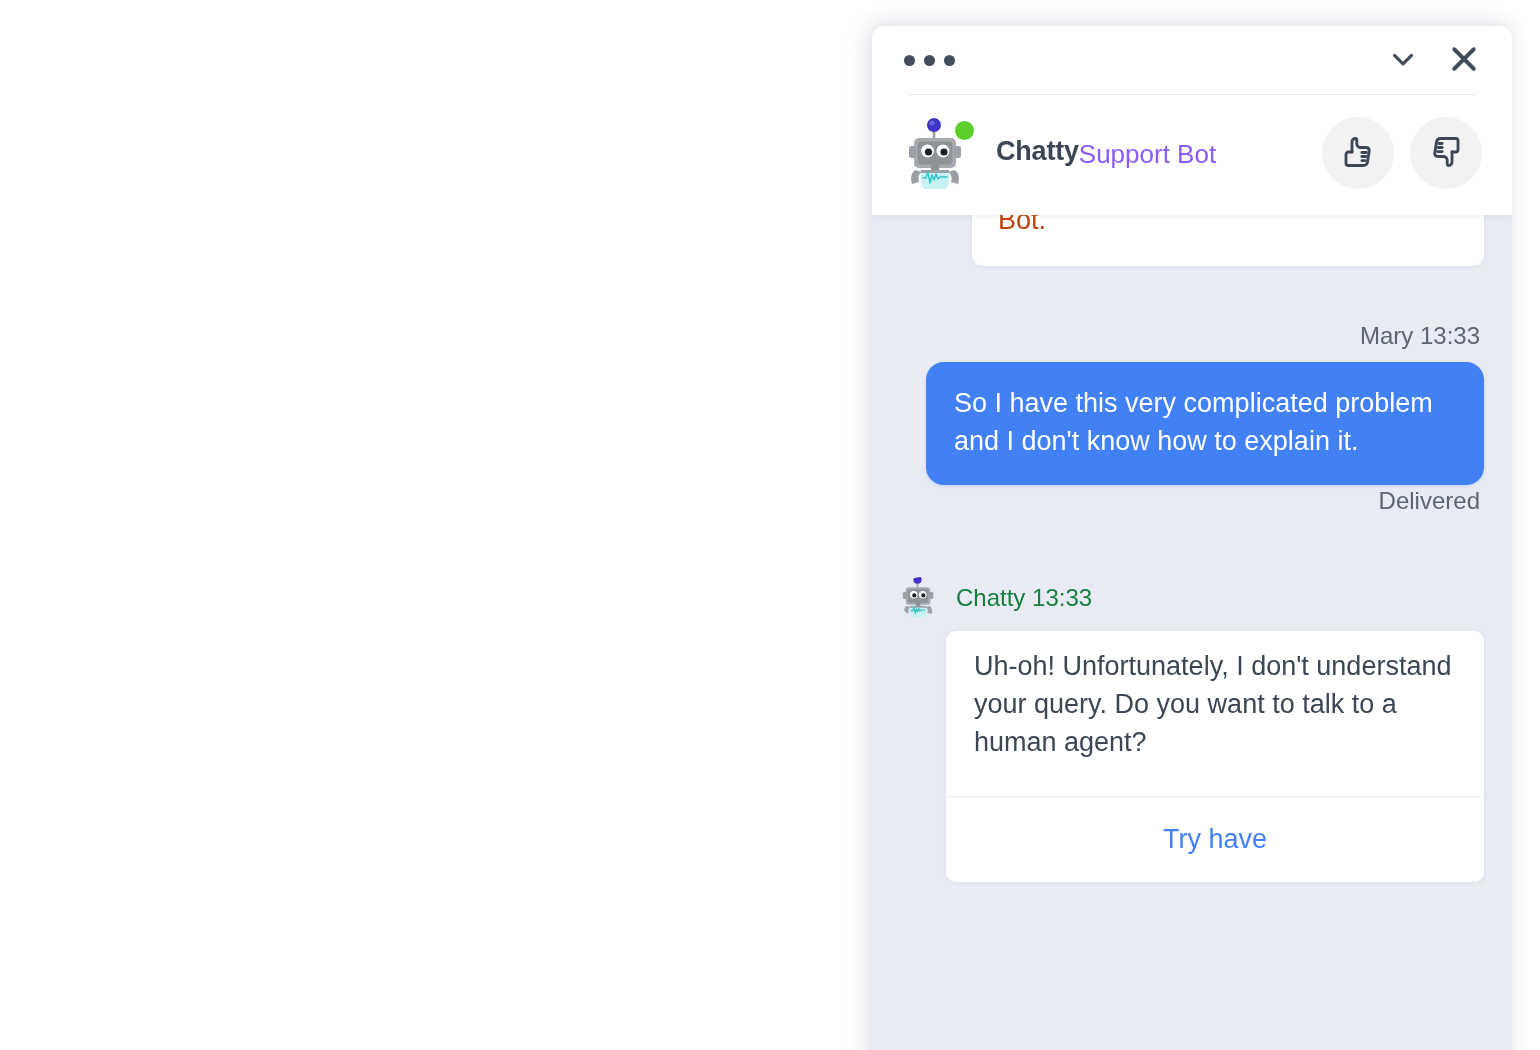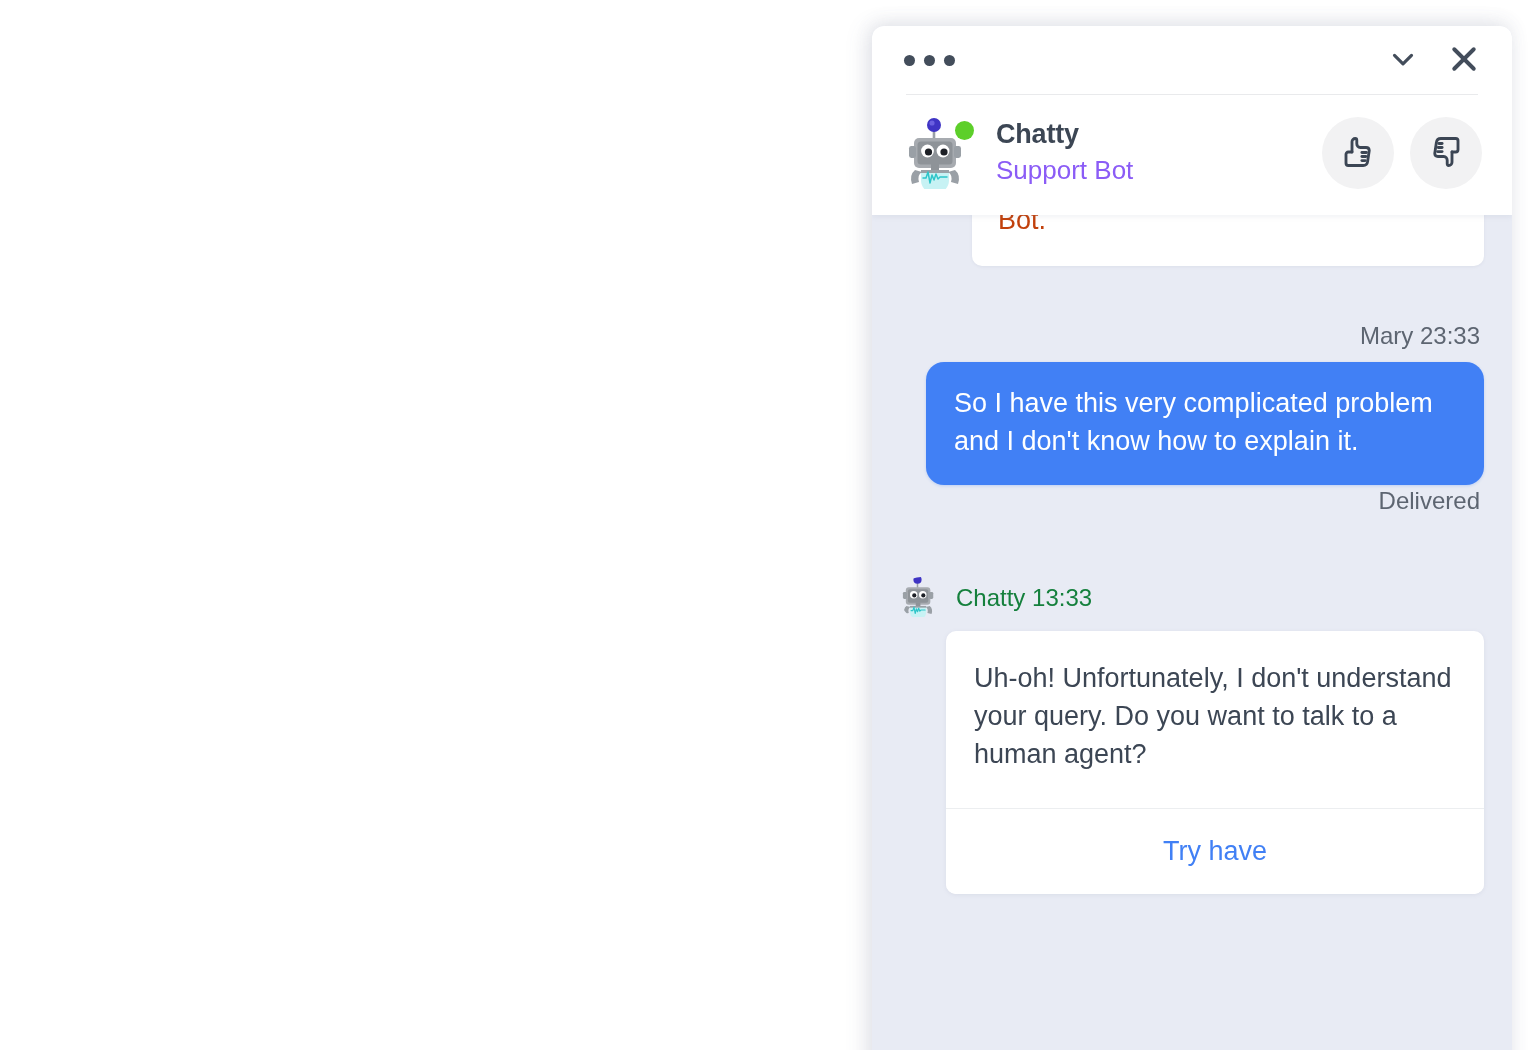--- a/index.html
+++ b/index.html
@@ -102,21 +102,21 @@
   .status-dot {
     position: absolute;
     right: 2px;
     top: 4px;
     width: 19px;
     height: 19px;
     border-radius: 50%;
     background: #5dcf2a;
   }
 
-  .profile-text { display: flex; flex-direction: column; justify-content: center; }
+  .profile-text { display: flex; flex-direction: row; justify-content: center; }
   .profile-name {
     font-size: 27px;
     font-weight: bold;
     color: #3c4654;
     line-height: 1.25;
     letter-spacing: -0.2px;
   }
   .profile-role {
     font-size: 26px;
     color: #8b5cf6;
@@ -220,21 +220,21 @@
   }
 
   .card-in {
     background: #ffffff;
     border-radius: 10px;
     margin-left: 46px;
     box-shadow: 0 1px 4px rgba(120, 130, 160, 0.13);
     overflow: hidden;
   }
   .card-in .card-text {
-    padding: 28px 28px 34px 28px;
+    padding: 16px 28px 34px 28px;
     font-size: 27px;
     line-height: 1.42;
     color: #3c4654;
   }
   .card-action {
     border-top: 1px solid #eceef0;
     text-align: center;
     font-size: 27px;
     color: #4180f5;
     padding: 27px 10px;
@@ -342,21 +342,21 @@
     </div>
   </div>
 
   <div class="messages">
 
     <div class="bubble-cut">
       <div class="cut-text">Bot.</div>
     </div>
 
     <div class="msg-block">
-      <div class="meta-right">Mary 23:33</div>
+      <div class="meta-right">Mary 13:33</div>
       <div class="bubble-out">So I have this very complicated problem and I don't know how to explain it.</div>
       <div class="meta-delivered">Delivered</div>
     </div>
 
     <div>
       <div class="bot-row">
         <div class="bot-mini-avatar">
           <span>
             <svg width="42" height="42" viewBox="0 0 72 72">
               <line x1="30" y1="22" x2="30" y2="8" stroke="#9aa0a6" stroke-width="2.6"></line>

